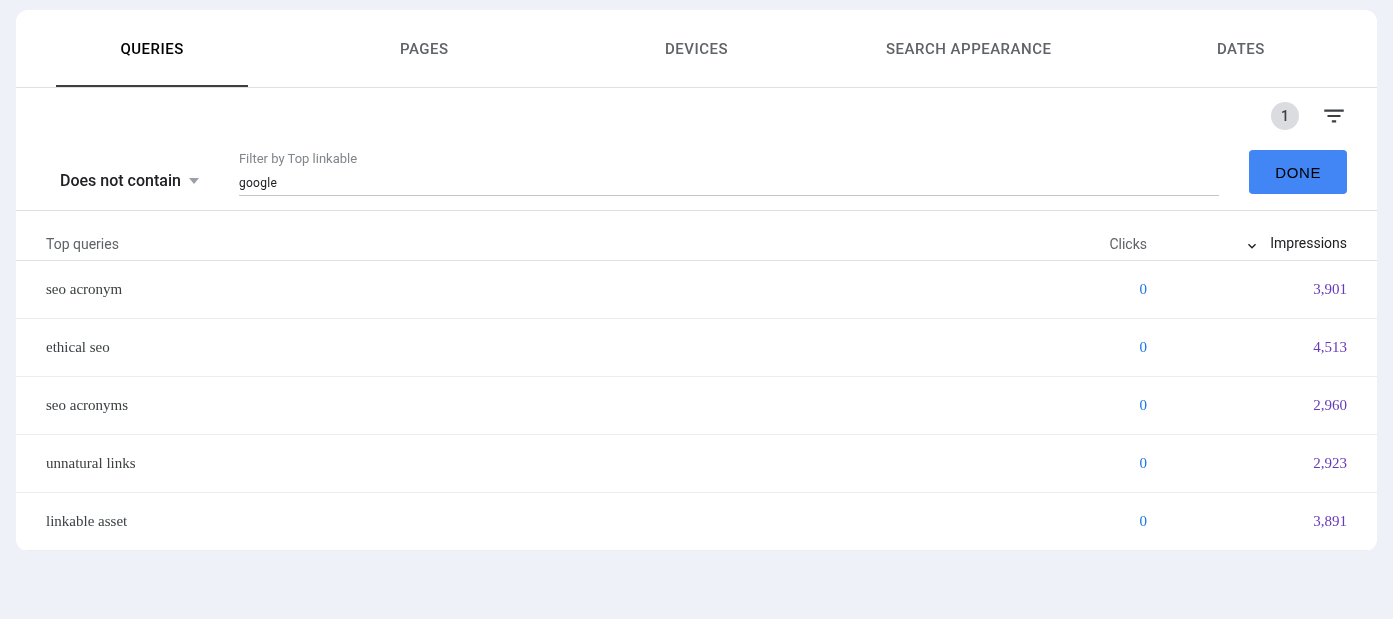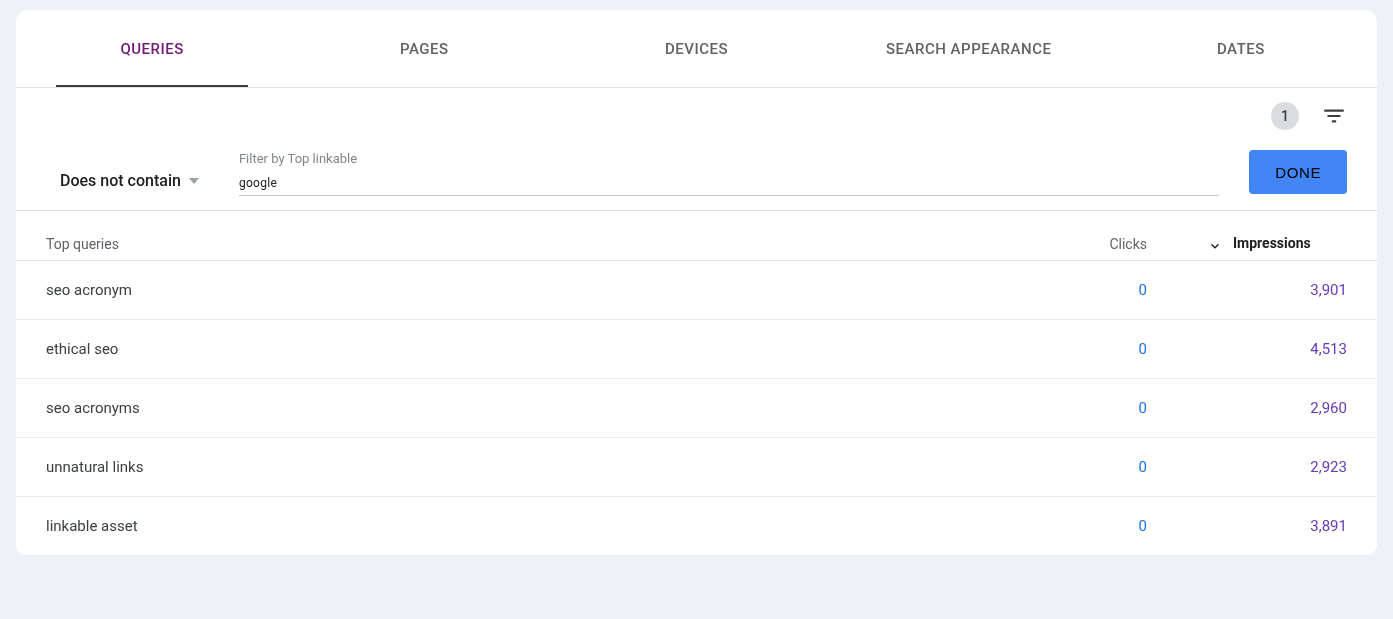--- a/index.html
+++ b/index.html
@@ -29,21 +29,21 @@
     align-items: center;
     justify-content: center;
     font-size: 15px;
     letter-spacing: 0.5px;
     font-weight: 500;
     color: #5f6368;
     cursor: pointer;
     position: relative;
   }
   .tab.active {
-    color: #701a75;
+    color: #000000;
   }
   .tab.active::after {
     content: "";
     position: absolute;
     bottom: 0;
     left: 50%;
     transform: translateX(-50%);
     width: 192px;
     max-width: 100%;
     height: 2px;
@@ -130,30 +130,31 @@
   thead th {
     text-align: left;
     font-weight: 400;
     font-size: 14px;
     color: #5f6368;
     padding: 24px 30px 8px 30px;
     border-bottom: 1px solid #e0e0e0;
   }
   thead th.col-clicks { text-align: right; width: 140px; }
   thead th.col-impr {
-    text-align: left;
+    text-align: right;
     width: 200px;
     color: #202124;
-    font-weight: 700;
+    font-weight: 400;
   }
   .sort-arrow { display: inline-flex; vertical-align: middle; margin-right: 10px; }
   tbody td {
     font-size: 15px;
     padding: 20px 30px;
     border-bottom: 1px solid #ededed;
+    font-family: Liberation Serif, serif;
   }
   td.q { color: #3c4043; }
   td.clicks { text-align: right; color: #1a73e8; }
   td.impr { text-align: right; color: #673ab7; }
 </style>
 </head>
 <body>
 
 <div class="card">
 

